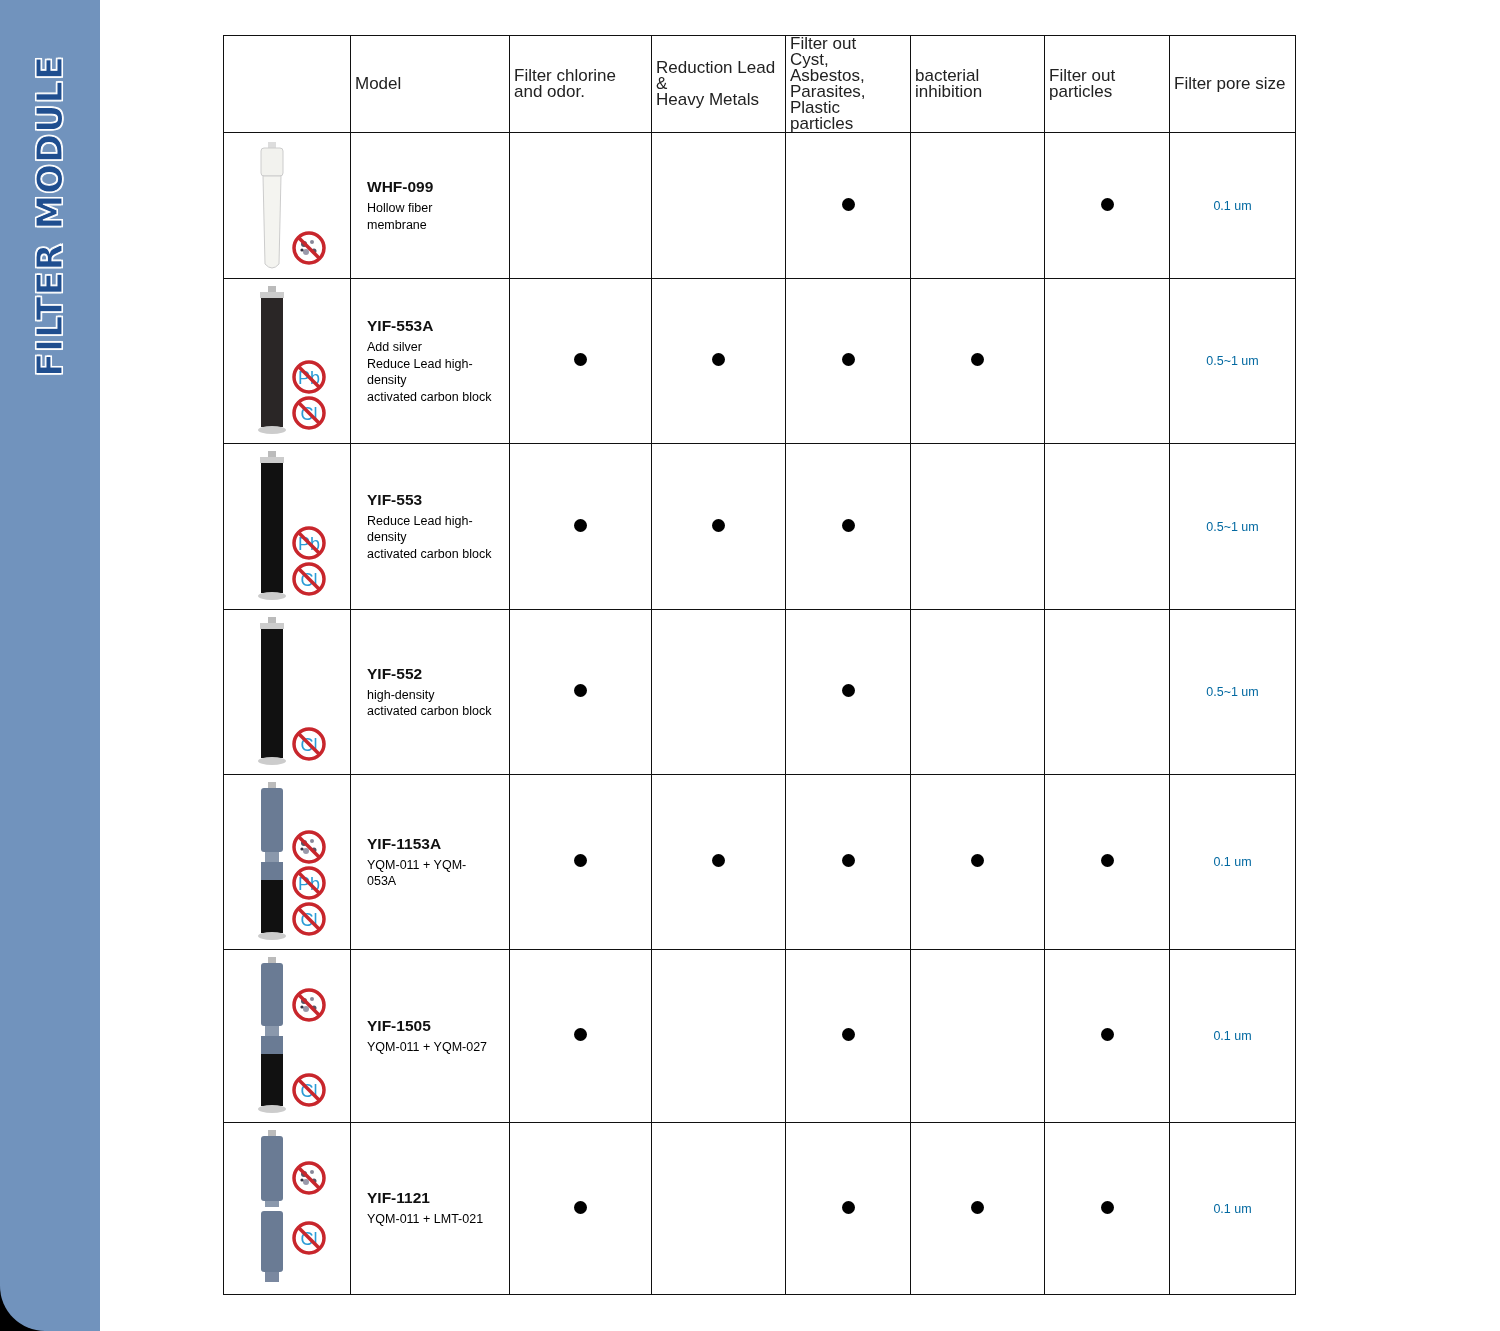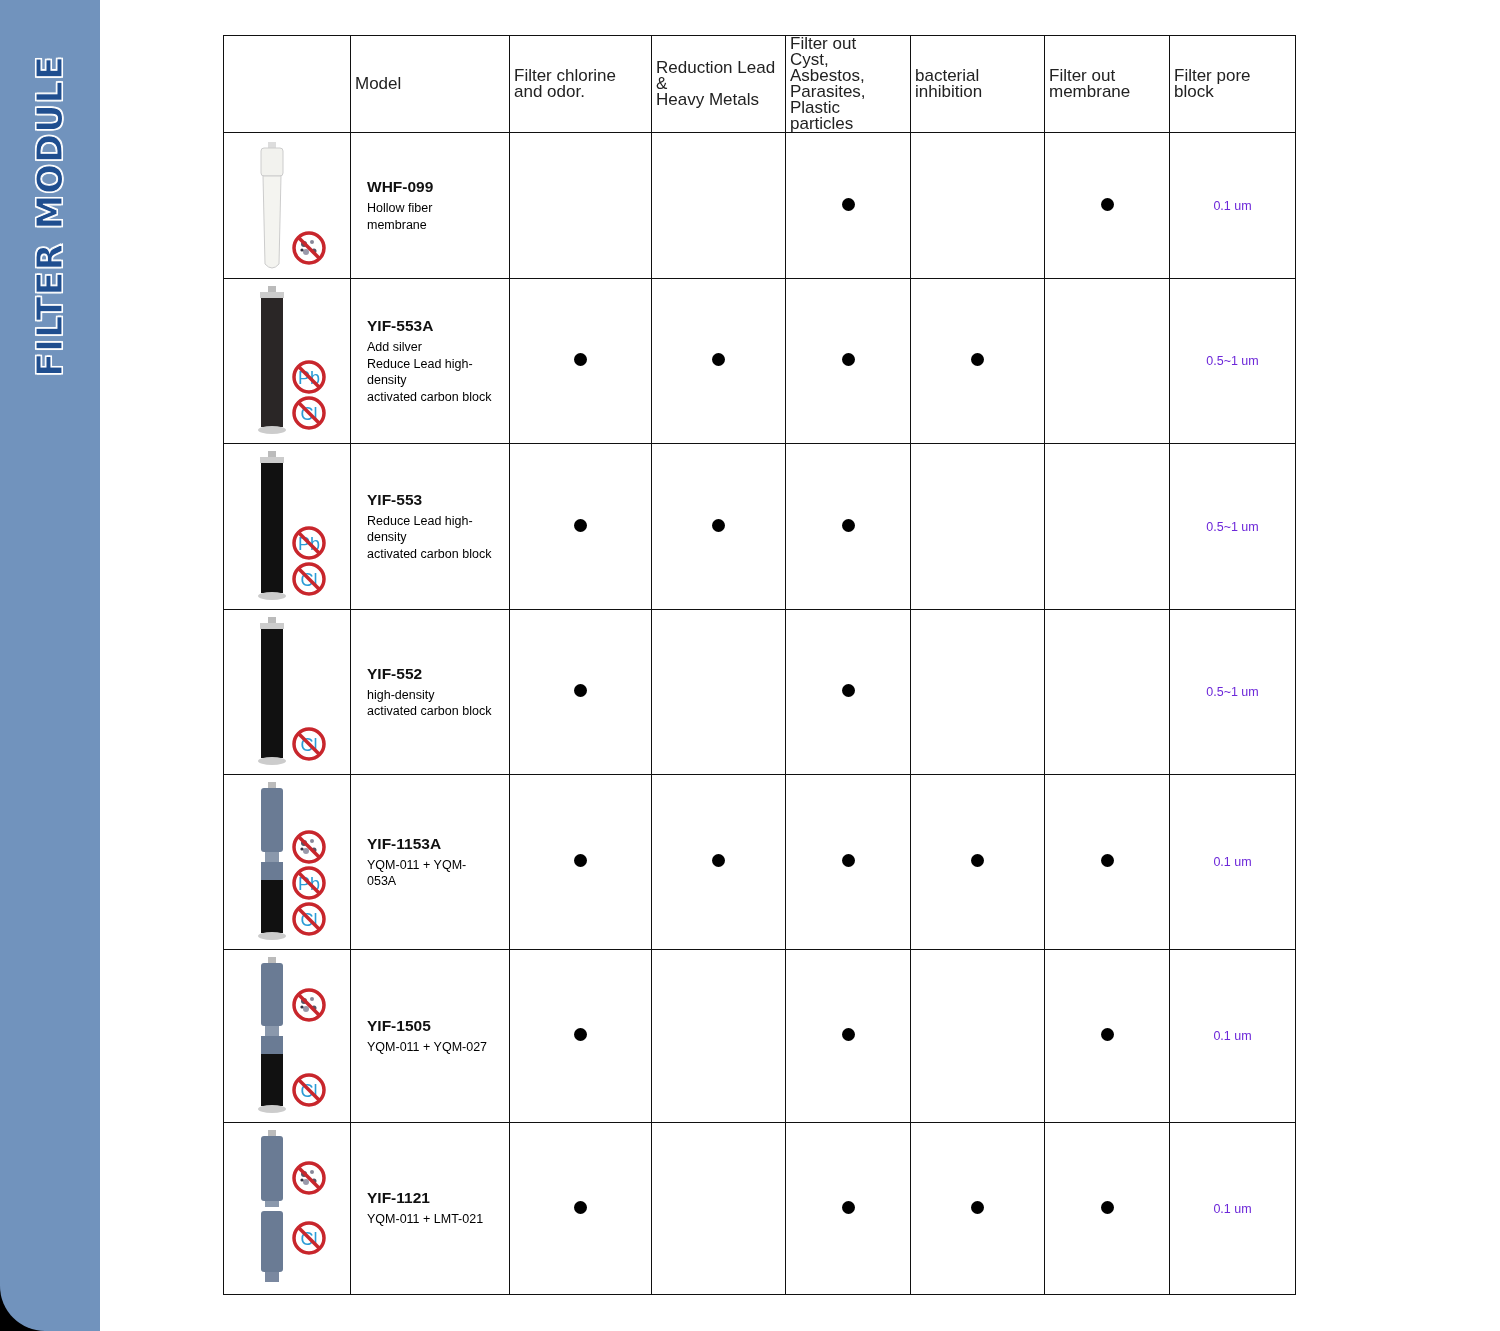--- a/index.html
+++ b/index.html
@@ -43,21 +43,21 @@
     font-weight:normal; font-size:17px; text-align:left; line-height:16px;
     padding:0 4px !important;
     color:#222;
   }
   .img-cell { position:relative; }
   .model-cell { padding:0 16px !important;margin-left:32px; }
   .model-name { font-weight:bold; font-size:15.5px; color:#111; display:block; margin-bottom:4px; }
   .model-desc { font-size:12.5px; line-height:16.5px; color:#000000; display:block; white-space:pre-line; }
   .dot-cell { text-align:center; }
   .dot { display:inline-block; width:13px; height:13px; border-radius:50%; background:#000; }
-  .pore-cell { text-align:center; font-size:12.5px; color:#6d28d9; }
+  .pore-cell { text-align:center; font-size:12.5px; color:#0369a1; }
   .cartridge { position:absolute; }
   .badge { position:absolute; width:34px; height:34px;text-decoration:underline; }
 </style>
 </head>
 <body>
 
 <div class="sidebar">
   <div class="sidebar-fill"></div>
   <div class="sidebar-title">FILTER MODULE</div>
 </div>
@@ -74,22 +74,22 @@
       <col style="width:126px">
   </colgroup>
   <thead>
     <tr style="height:68px">
       <th></th>
       <th>Model</th>
       <th>Filter chlorine and odor.</th>
       <th>Reduction Lead &amp;<br>Heavy Metals</th>
       <th>Filter out<br>Cyst, Asbestos,<br>Parasites,<br>Plastic particles</th>
       <th>bacterial inhibition</th>
-      <th>Filter out membrane</th>
-      <th>Filter pore block</th>
+      <th>Filter out particles</th>
+      <th>Filter pore size</th>
     </tr>
   </thead>
   <tbody id="tbody">
       <tr style="height: 146px;">
         <td class="img-cell">
           <div class="cartridge" style="left: 28px; top: 7px;"><svg width="40" height="132" viewBox="0 0 40 132">
       <rect x="16" y="2" width="8" height="6" fill="#ddd"></rect>
       <rect x="9" y="8" width="22" height="28" rx="3" fill="#f2f2ee" stroke="#ccc"></rect>
       <path d="M11 36 L29 36 L27 124 Q20 132 13 124 Z" fill="#f4f4f0" stroke="#ccc"></path>
     </svg></div>

